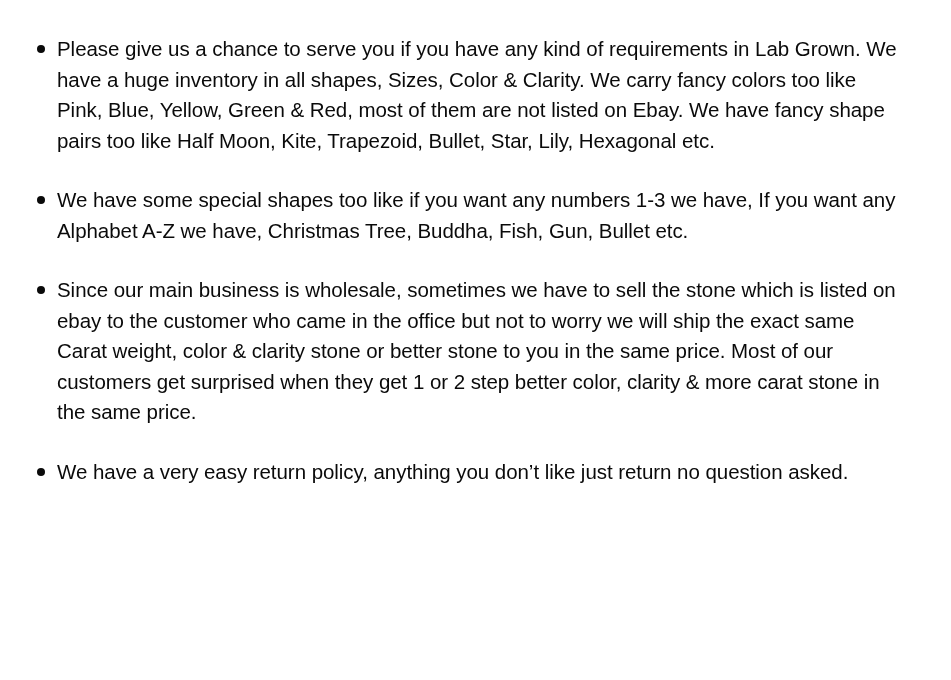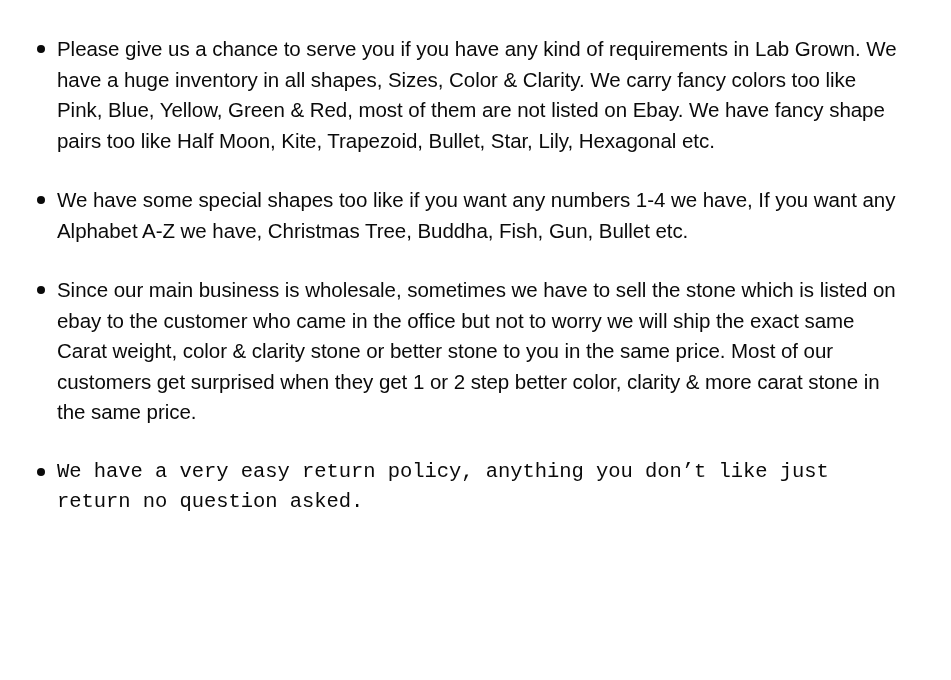--- a/index.html
+++ b/index.html
@@ -31,21 +31,20 @@
     padding-left: 27px;
     margin: 0 0 29px 0;
     font-size: 20.5px;
     line-height: 30.5px;
     letter-spacing: -0.05px;
     color: #0a0a0a;
     text-align: left;
   }
   li.bullet-item:last-child {
     margin-bottom: 0;
-    font-family: Liberation Mono, monospace;
   }
   li.bullet-item .bullet-marker {
     position: absolute;
     left: 7px;
     top: 11px;
     width: 8px;
     height: 8px;
     border-radius: 50%;
     background: #0a0a0a;
   }
@@ -57,21 +56,21 @@
 <body>
 
 <div class="page">
   <ul class="bullet-list">
     <li class="bullet-item">
       <span class="bullet-marker"></span>
       <span class="para-text">Please give us a chance to serve you if you have any kind of requirements in Lab Grown. We have a huge inventory in all shapes, Sizes, Color &amp; Clarity. We carry fancy colors too like Pink, Blue, Yellow, Green &amp; Red, most of them are not listed on Ebay. We have fancy shape pairs too like Half Moon, Kite, Trapezoid, Bullet, Star, Lily, Hexagonal etc.</span>
     </li>
     <li class="bullet-item">
       <span class="bullet-marker"></span>
-      <span class="para-text">We have some special shapes too like if you want any numbers 1-4 we have, If you want any Alphabet A-Z we have, Christmas Tree, Buddha, Fish, Gun, Bullet etc.</span>
+      <span class="para-text">We have some special shapes too like if you want any numbers 1-3 we have, If you want any Alphabet A-Z we have, Christmas Tree, Buddha, Fish, Gun, Bullet etc.</span>
     </li>
     <li class="bullet-item">
       <span class="bullet-marker"></span>
       <span class="para-text">Since our main business is wholesale, sometimes we have to sell the stone which is listed on ebay to the customer who came in the office but not to worry we will ship the exact same Carat weight, color &amp; clarity stone or better stone to you in the same price. Most of our customers get surprised when they get 1 or 2 step better color, clarity &amp; more carat stone in the same price.</span>
     </li>
     <li class="bullet-item">
       <span class="bullet-marker"></span>
       <span class="para-text">We have a very easy return policy, anything you don’t like just return no question asked.</span>
     </li>
   </ul>

